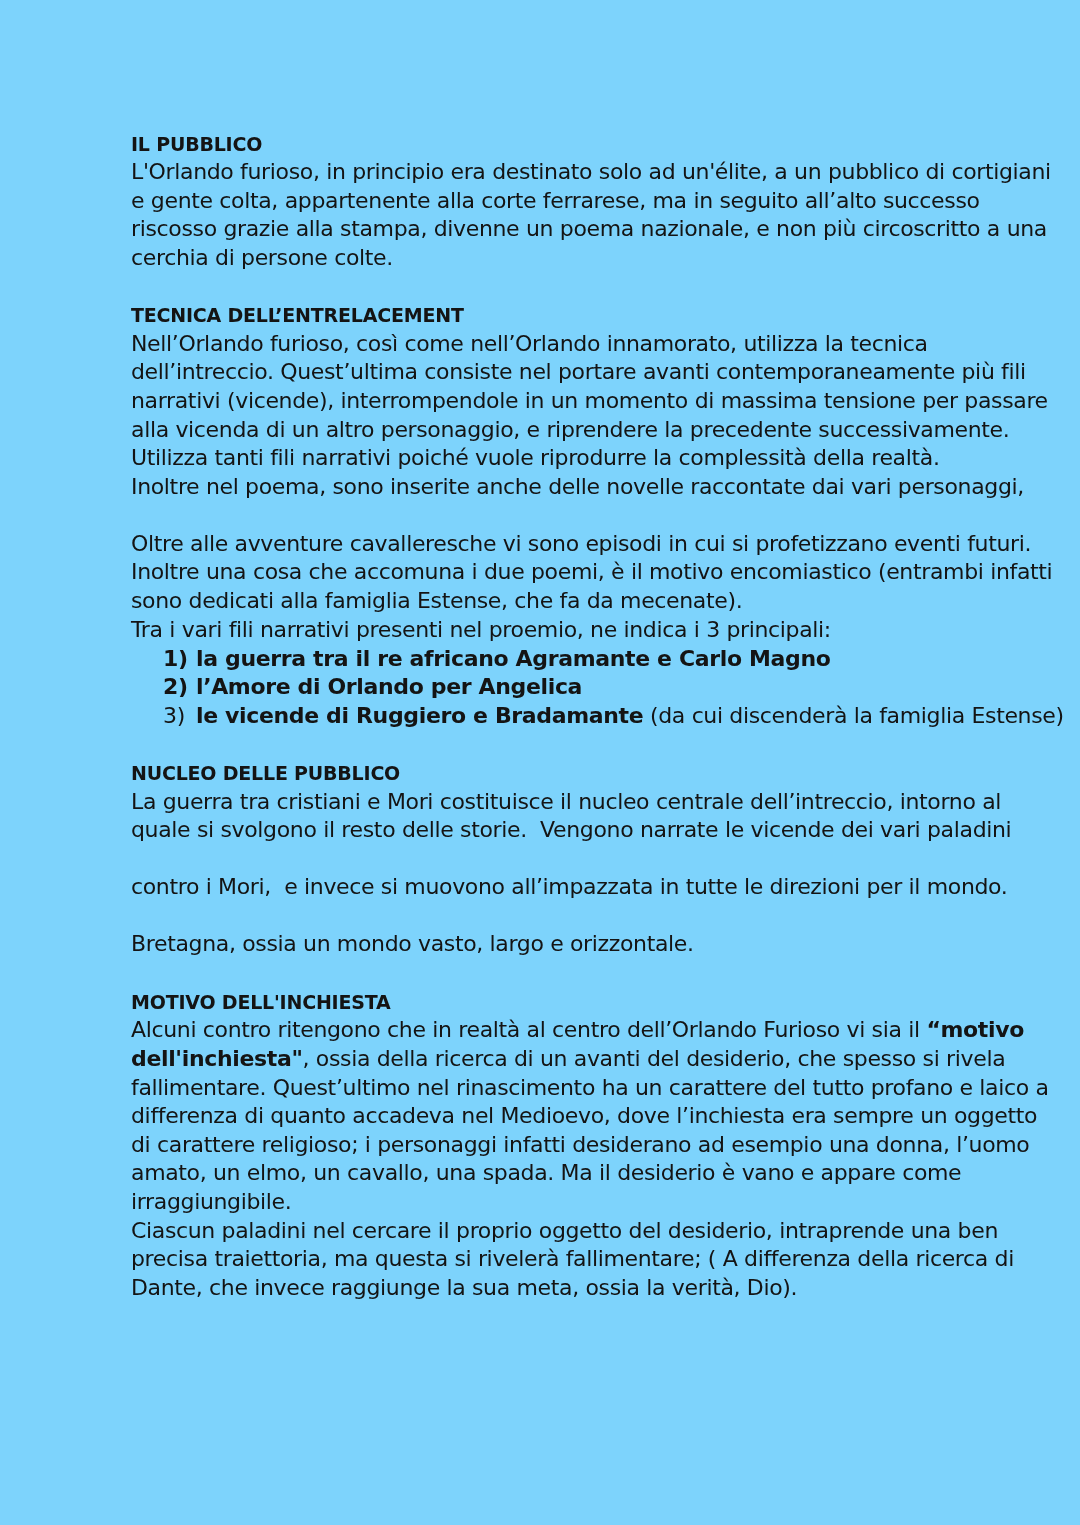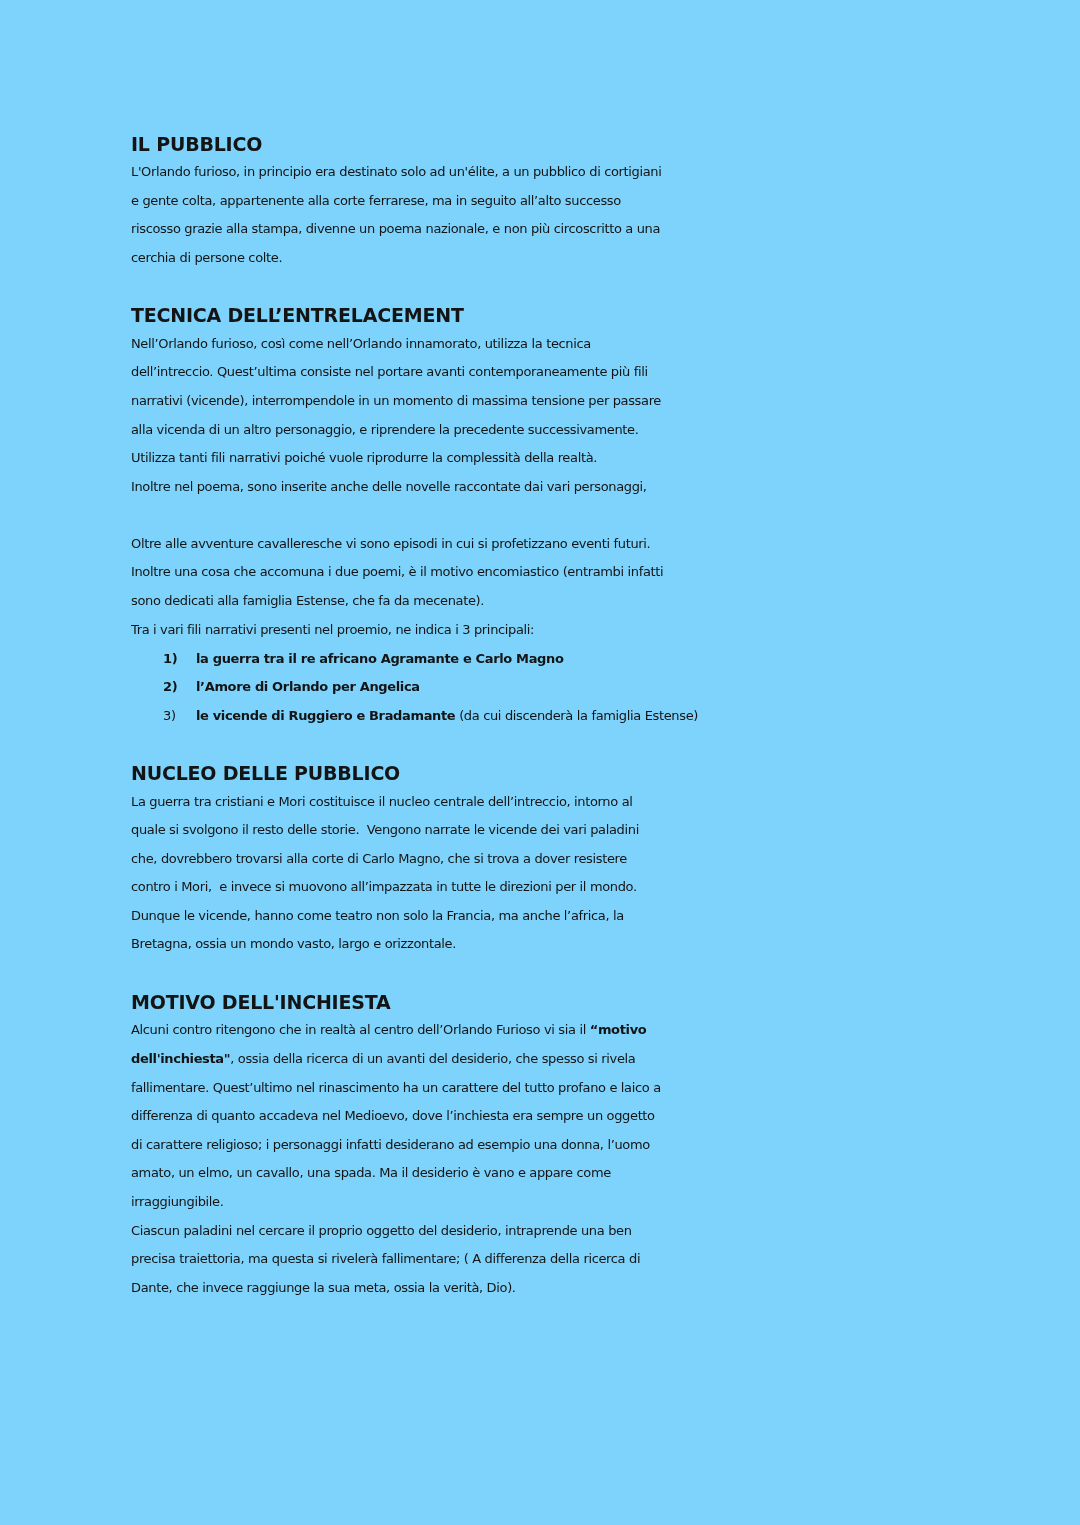--- a/index.html
+++ b/index.html
@@ -1,19 +1,19 @@
 <!DOCTYPE html>
 <html><head>
 <meta charset="utf-8">
 <style>
   html, body { margin: 0; padding: 0; background: #ffffff; }
   body { width: 1080px; height: 1525px; position: relative; overflow: hidden;
          font-family: "DejaVu Sans", sans-serif; color: #111111; }
   .page { position: absolute; left: 0; top: 0; width: 1080px; height: 1525px; background: #7dd3fc; }
-  .line { position: absolute; left: 131px; white-space: nowrap; font-size: 13px;
+  .line { position: absolute; left: 131px; white-space: nowrap; font-size: 22px;
           line-height: 28px; letter-spacing: -0.35px; color: #141414; }
   .h { font-weight: bold; letter-spacing: -0.2px; font-size: 19px; }
   .li { left: 163px; }
   .num { display: inline-block; width: 33px; }
   .num.b { font-weight: bold; }
   .b { font-weight: bold; }
 </style>
 </head>
 <body>
 
@@ -43,23 +43,21 @@
   <div class="line li" style="top:673px">
     <span class="num b">2)</span><span class="b">l’Amore di Orlando per Angelica</span>
   </div>
   <div class="line li" style="top:702px">
     <span class="num">3)</span><span class="b">le vicende di Ruggiero e Bradamante</span><span style="white-space:pre"> (da cui discenderà la famiglia Estense)</span>
   </div>
 
   <div class="line h" style="top:759px">NUCLEO DELLE PUBBLICO</div>
   <div class="line" style="top:788px">La guerra tra cristiani e Mori costituisce il nucleo centrale dell’intreccio, intorno al</div>
   <div class="line" style="top:816px;white-space:pre">quale si svolgono il resto delle storie.  Vengono narrate le vicende dei vari paladini</div>
-  <div class="line" style="top:845px">che, dovrebbero trovarsi alla corte di Carlo Magno, che si trova a dover resistere</div>
   <div class="line" style="top:873px;white-space:pre">contro i Mori,  e invece si muovono all’impazzata in tutte le direzioni per il mondo.</div>
-  <div class="line" style="top:902px">Dunque le vicende, hanno come teatro non solo la Francia, ma anche l’africa, la</div>
   <div class="line" style="top:930px">Bretagna, ossia un mondo vasto, largo e orizzontale.</div>
 
   <div class="line h" style="top:988px">MOTIVO DELL'INCHIESTA</div>
   <div class="line" style="top:1016px">
     <span style="white-space:pre">Alcuni contro ritengono che in realtà al centro dell’Orlando Furioso vi sia il </span><span class="b">“motivo</span>
   </div>
   <div class="line" style="top:1045px">
     <span class="b">dell'inchiesta"</span><span>, ossia della ricerca di un avanti del desiderio, che spesso si rivela</span>
   </div>
   <div class="line" style="top:1074px">fallimentare. Quest’ultimo nel rinascimento ha un carattere del tutto profano e laico a</div>

